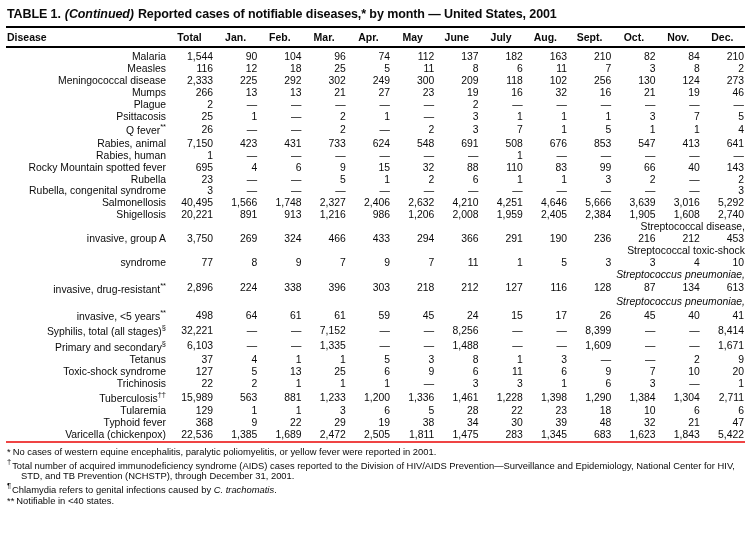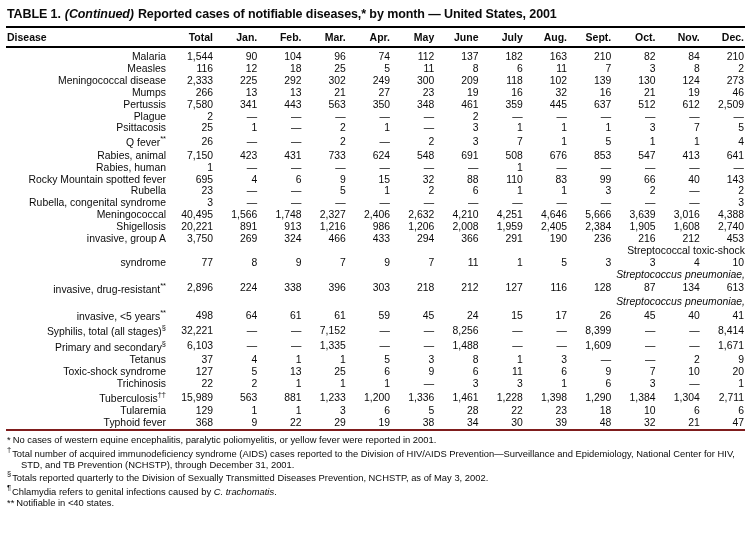--- a/index.html
+++ b/index.html
@@ -10,26 +10,26 @@
     font-family: "Liberation Sans", "DejaVu Sans", sans-serif;
     padding: 5px 7px 0 6px;
     overflow: hidden;
   }
   .title { font-size: 12.5px; font-weight: bold; padding: 2px 0 5px 1px; letter-spacing: -0.1px; }
   .title .sp { margin-right: 4px; }
   .it { font-style: italic; }
 
   table {
     width: 100%; border-collapse: collapse; table-layout: fixed;
-    border-top: 2px solid #000; border-bottom: 2px solid #7f1d1d;
+    border-top: 2px solid #000; border-bottom: 2px solid #ef4444;
   }
   thead th {
     border-bottom: 2px solid #000;
     font-size: 10.5px; font-weight: bold;
-    text-align: right; padding: 3px 1px 3px 0; white-space: nowrap;
+    text-align: center; padding: 3px 1px 3px 0; white-space: nowrap;
   }
   thead th.lbl { text-align: left; padding-left: 1px; }
   td { font-size: 10.4px; line-height: 11.9px; padding: 0; white-space: nowrap; }
   tbody tr:first-child td { padding-top: 3px; }
   td.num { text-align: right; padding-right: 1px; }
   td.lbl { text-align: right; padding-left: 1px; overflow: visible; }
   td.lbl.ind { padding-left: 12px; }
   td sup, .fm.sup { font-size: 7.5px; position: relative; top: -1px; vertical-align: super; }
 
   .footnotes { padding: 4px 0 0 1px; font-size: 9.4px; line-height: 10.7px; }
@@ -116,21 +116,21 @@
         <td class="lbl"><span>Meningococcal disease</span></td>
         <td class="num">2,333</td>
         <td class="num">225</td>
         <td class="num">292</td>
         <td class="num">302</td>
         <td class="num">249</td>
         <td class="num">300</td>
         <td class="num">209</td>
         <td class="num">118</td>
         <td class="num">102</td>
-        <td class="num">139</td>
+        <td class="num">256</td>
         <td class="num">130</td>
         <td class="num">124</td>
         <td class="num">273</td>
       </tr>
       <tr>
         <td class="lbl"><span>Mumps</span></td>
         <td class="num">266</td>
         <td class="num">13</td>
         <td class="num">13</td>
         <td class="num">21</td>
@@ -138,36 +138,20 @@
         <td class="num">23</td>
         <td class="num">19</td>
         <td class="num">16</td>
         <td class="num">32</td>
         <td class="num">16</td>
         <td class="num">21</td>
         <td class="num">19</td>
         <td class="num">46</td>
       </tr>
       <tr>
-        <td class="lbl"><span>Pertussis</span></td>
-        <td class="num">7,580</td>
-        <td class="num">341</td>
-        <td class="num">443</td>
-        <td class="num">563</td>
-        <td class="num">350</td>
-        <td class="num">348</td>
-        <td class="num">461</td>
-        <td class="num">359</td>
-        <td class="num">445</td>
-        <td class="num">637</td>
-        <td class="num">512</td>
-        <td class="num">612</td>
-        <td class="num">2,509</td>
-      </tr>
-      <tr>
         <td class="lbl"><span>Plague</span></td>
         <td class="num">2</td>
         <td class="num">—</td>
         <td class="num">—</td>
         <td class="num">—</td>
         <td class="num">—</td>
         <td class="num">—</td>
         <td class="num">2</td>
         <td class="num">—</td>
         <td class="num">—</td>
@@ -282,52 +266,55 @@
         <td class="num">—</td>
         <td class="num">—</td>
         <td class="num">—</td>
         <td class="num">—</td>
         <td class="num">—</td>
         <td class="num">—</td>
         <td class="num">—</td>
         <td class="num">3</td>
       </tr>
       <tr>
-        <td class="lbl"><span>Meningococcal</span></td>
+        <td class="lbl"><span>Salmonellosis</span></td>
         <td class="num">40,495</td>
         <td class="num">1,566</td>
         <td class="num">1,748</td>
         <td class="num">2,327</td>
         <td class="num">2,406</td>
         <td class="num">2,632</td>
         <td class="num">4,210</td>
         <td class="num">4,251</td>
         <td class="num">4,646</td>
         <td class="num">5,666</td>
         <td class="num">3,639</td>
         <td class="num">3,016</td>
-        <td class="num">4,388</td>
+        <td class="num">5,292</td>
       </tr>
       <tr>
         <td class="lbl"><span>Shigellosis</span></td>
         <td class="num">20,221</td>
         <td class="num">891</td>
         <td class="num">913</td>
         <td class="num">1,216</td>
         <td class="num">986</td>
         <td class="num">1,206</td>
         <td class="num">2,008</td>
         <td class="num">1,959</td>
         <td class="num">2,405</td>
         <td class="num">2,384</td>
         <td class="num">1,905</td>
         <td class="num">1,608</td>
         <td class="num">2,740</td>
       </tr>
       <tr>
+        <td class="lbl" colspan="14">Streptococcal disease,</td>
+      </tr>
+      <tr>
         <td class="lbl ind"><span>invasive, group A</span></td>
         <td class="num">3,750</td>
         <td class="num">269</td>
         <td class="num">324</td>
         <td class="num">466</td>
         <td class="num">433</td>
         <td class="num">294</td>
         <td class="num">366</td>
         <td class="num">291</td>
         <td class="num">190</td>
@@ -514,22 +501,37 @@
         <td class="num">19</td>
         <td class="num">38</td>
         <td class="num">34</td>
         <td class="num">30</td>
         <td class="num">39</td>
         <td class="num">48</td>
         <td class="num">32</td>
         <td class="num">21</td>
         <td class="num">47</td>
       </tr>
+      <tr>
+        <td class="lbl"><span>Varicella (chickenpox)</span></td>
+        <td class="num">22,536</td>
+        <td class="num">1,385</td>
+        <td class="num">1,689</td>
+        <td class="num">2,472</td>
+        <td class="num">2,505</td>
+        <td class="num">1,811</td>
+        <td class="num">1,475</td>
+        <td class="num">283</td>
+        <td class="num">1,345</td>
+        <td class="num">683</td>
+        <td class="num">1,623</td>
+        <td class="num">1,843</td>
+        <td class="num">5,422</td>
+      </tr>
     </tbody>
 </table>
 
 <div class="footnotes">
     <div class="fn"><span class="fm">*</span><span>No cases of western equine encephalitis, paralytic poliomyelitis, or yellow fever were reported in 2001.</span></div>
     <div class="fn"><span class="fm sup">†</span><span>Total number of acquired immunodeficiency syndrome (AIDS) cases reported to the Division of HIV/AIDS Prevention—Surveillance and Epidemiology,  National Center for HIV, STD, and TB Prevention (NCHSTP), through December 31, 2001.</span></div>
-    <div class="fn"><span class="fm sup">§</span><span>Totals reported quarterly to the Division of Sexually Transmitted Diseases Prevention, NCHSTP, as of May 3, 2002.</span></div>
     <div class="fn"><span class="fm sup">¶</span><span>Chlamydia refers to genital infections caused by </span><span class="it">C. trachomatis</span><span>.</span></div>
     <div class="fn"><span class="fm">**</span><span>Notifiable in &lt;40 states.</span></div>
   </div>
 
 </body></html>

